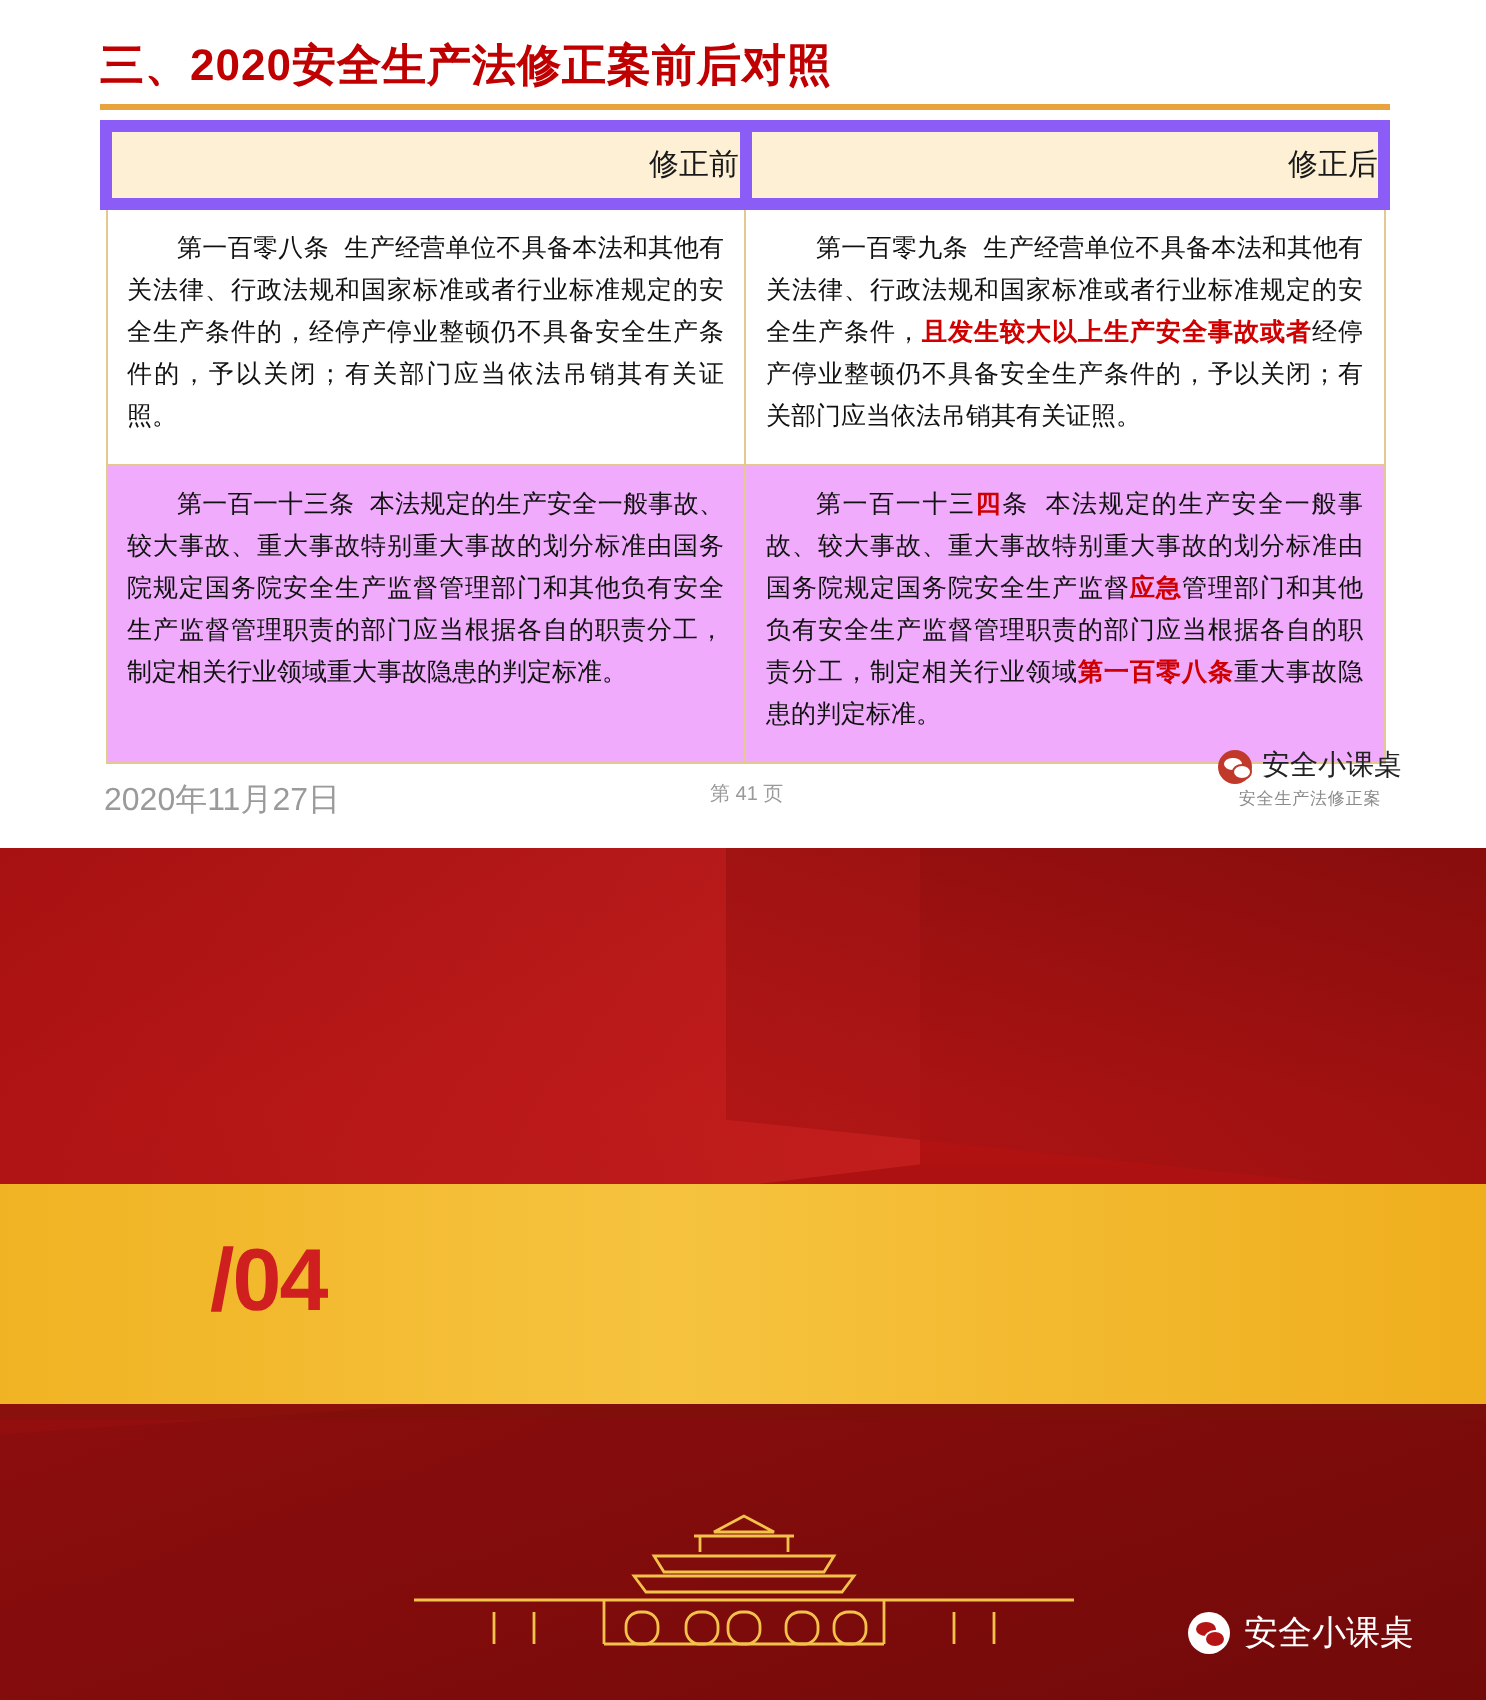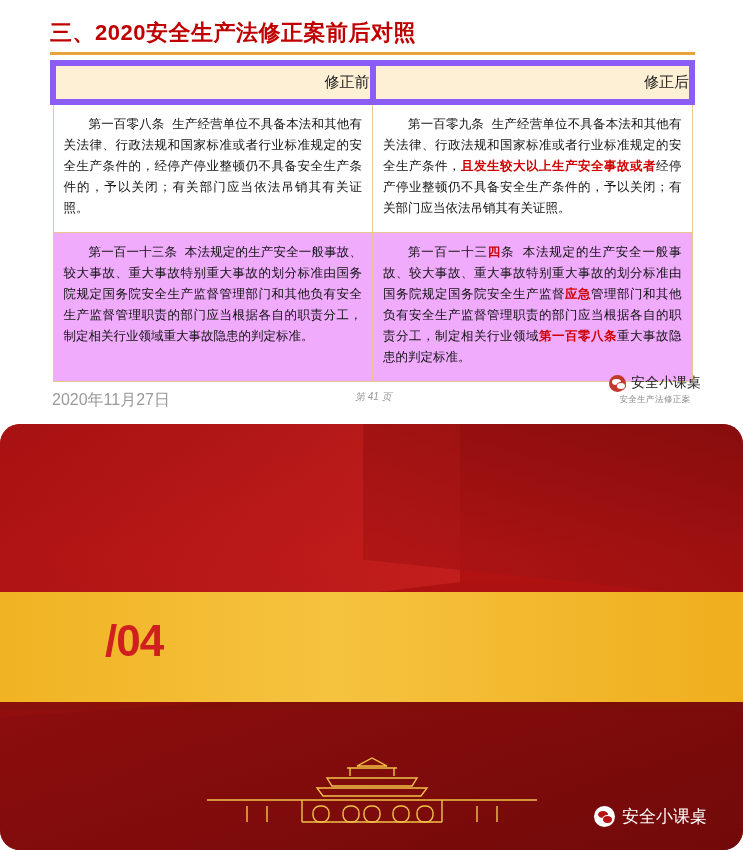--- a/index.html
+++ b/index.html
@@ -63,21 +63,21 @@
   .compare-table tr.row-alt td { background: #f0abfc; }
   .cell-p { text-indent: 2em; }
   .hl-red { color: #d00000; font-weight: bold; }
 
   .footer-left {
     position: absolute; left: 52px; top: 390px;
     font-size: 16px; color: #9a9a9a;
   }
   .footer-center {
     position: absolute; left: 355px; top: 390px;
-    font-size: 10px; color: #9a9a9a; font-style: italic;
+    font-size: 10px; color: #9a9a9a;
   }
 
   .wechat-badge-top {
     position: absolute; right: 42px; top: 374px;
     display: flex; flex-direction: column; align-items: center;
   }
   .wechat-line {
     display: flex; align-items: center; gap: 5px;
   }
   .wechat-circle {
@@ -102,21 +102,20 @@
   .wechat-sub {
     font-size: 8.5px; color: #8b8b8b; margin-top: 2px; letter-spacing: .4px;
   }
 
   
   .slide-bottom {
     position: absolute; left: 0; top: 424px;
     width: 743px; height: 426px;
     background: linear-gradient(180deg,#8f0d0d 0%, #b71212 30%, #9c0f0f 55%, #7d0b0b 100%);
     overflow: hidden;
-    border-radius: 20px;
   }
   .bg-diag-1 {
     position: absolute; left: -60px; top: -40px;
     width: 520px; height: 230px;
     background: linear-gradient(120deg, #a81010 0%, #c62020 100%);
     transform: skewY(-7deg);
     opacity: .85;
   }
   .bg-diag-2 {
     position: absolute; right: -80px; top: -50px;

